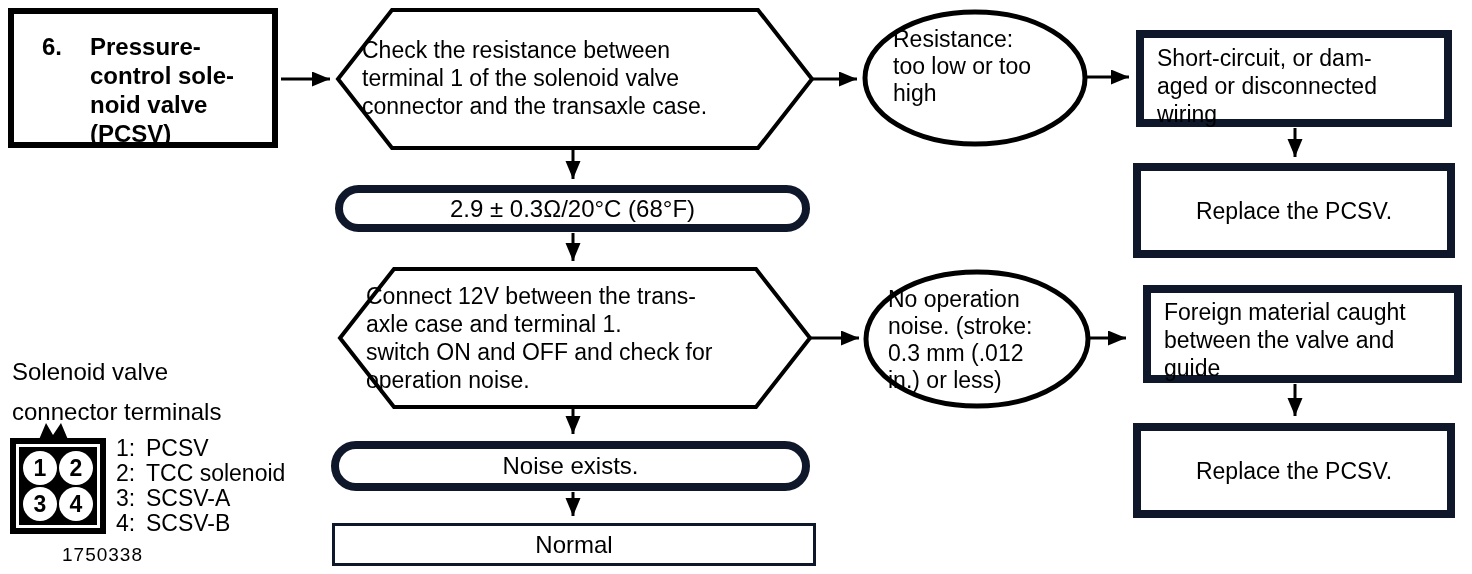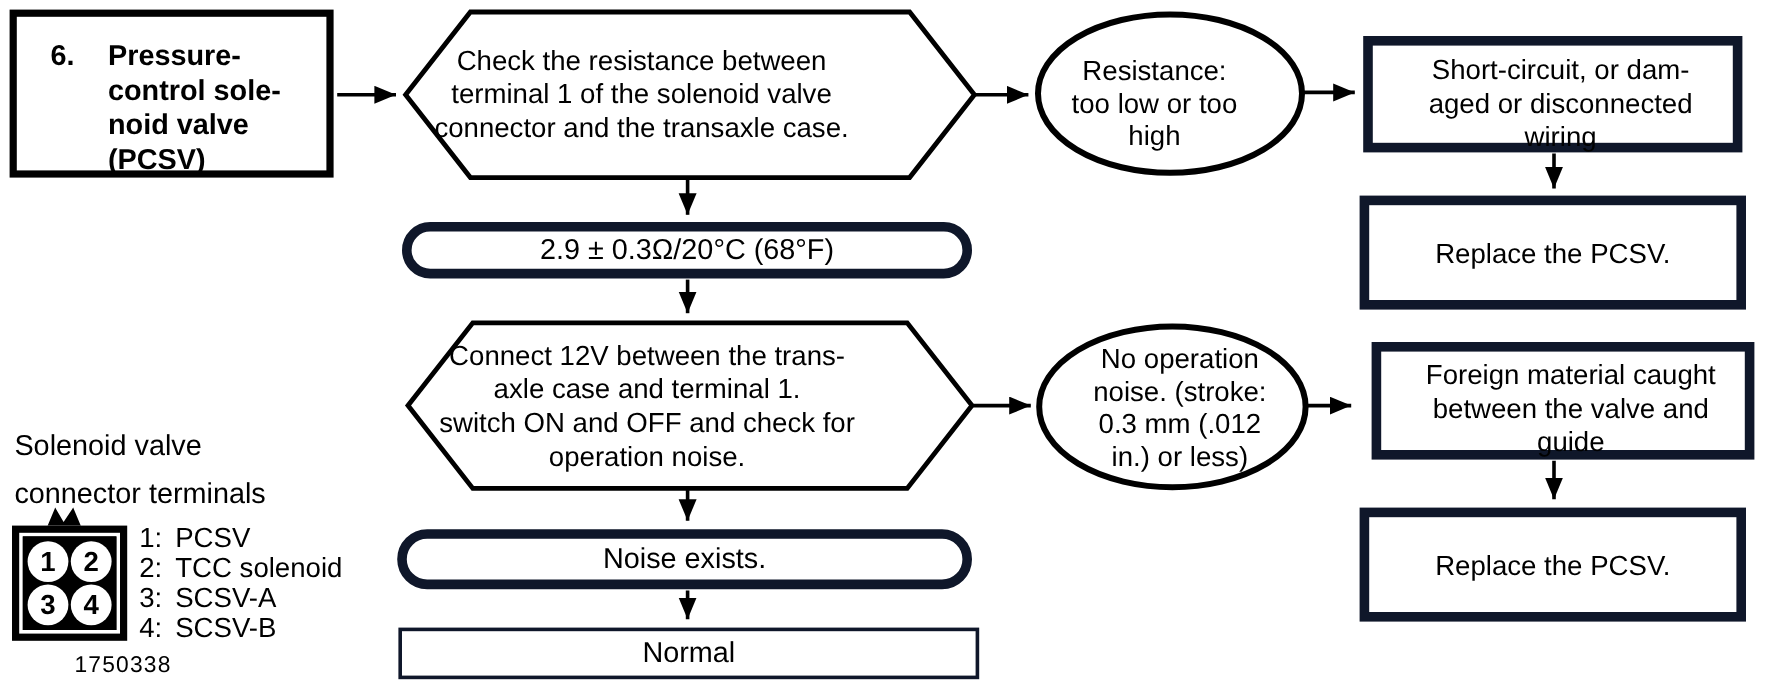--- a/index.html
+++ b/index.html
@@ -6,35 +6,35 @@
   html,body { background:#fff; }
   #canvas {
     position:relative; width:1472px; height:574px; background:#ffffff;
     font-family:"Liberation Sans","DejaVu Sans",sans-serif; color:#000;
     overflow:hidden;
   }
   #shapes { position:absolute; left:0; top:0; width:1472px; height:574px; }
   .ml { white-space:pre-line; }
   .abs { position:absolute; }
   .box { position:absolute; background:#fff; border:8px solid #0f172a; }
-  .txt { font-size:23px; line-height:28px;text-align:center; }
+  .txt { font-size:23px; line-height:28px; }
   .center { display:flex; align-items:center; justify-content:center; text-align:center; }
   .vcenter { display:flex; align-items:center; }
 
   
   .step-box { left:8px; top:8px; width:270px; height:140px; border:6px solid #000;
               display:flex; padding:18px 6px 0 28px; font-weight:bold; }
   .step-box .num { width:48px; font-size:24px; line-height:29px; }
   .step-box .ttl { font-size:24px; line-height:29px; }
 
   
   .hex1-text { left:362px; top:10px;  width:440px; height:136px; }
   .hex2-text { left:366px; top:268px; width:432px; height:139px; }
-  .ell1-text { left:893px; top:20px;  width:180px; height:132px; line-height:27px; }
-  .ell2-text { left:888px; top:274px; width:190px; height:131px; line-height:27px;margin-left:23px; }
+  .ell1-text { left:893px; top:0;  width:180px; height:132px; line-height:27px; }
+  .ell2-text { left:888px; top:274px; width:190px; height:131px; line-height:27px; }
 
   
   .cause1-box  { left:1136px; top:30px;  width:316px; height:97px;  padding:6px 0 0 13px; }
   .action1-box { left:1133px; top:163px; width:322px; height:95px; }
   .cause2-box  { left:1133px; top:285px; width:319px; height:98px;  padding:5px 0 0 13px;margin-left:10px; }
   .action2-box { left:1133px; top:423px; width:322px; height:95px; }
 
   
   .spec-pill  { left:335px; top:185px; width:475px; height:47px; border-radius:26px; font-size:24px; }
   .ok-pill    { left:331px; top:441px; width:479px; height:50px; border-radius:28px; font-size:24px; }

